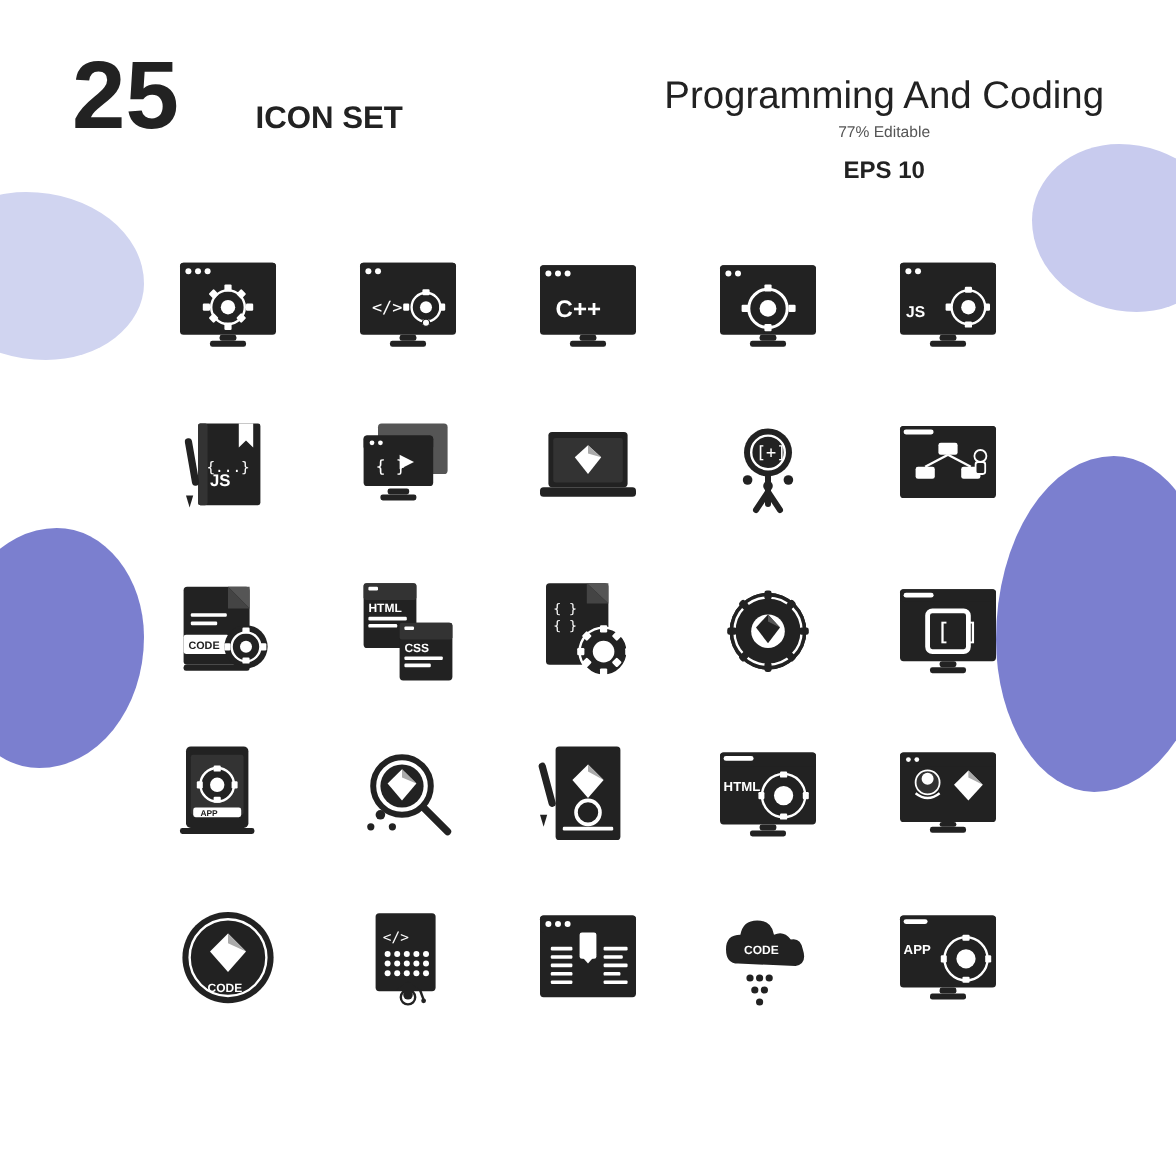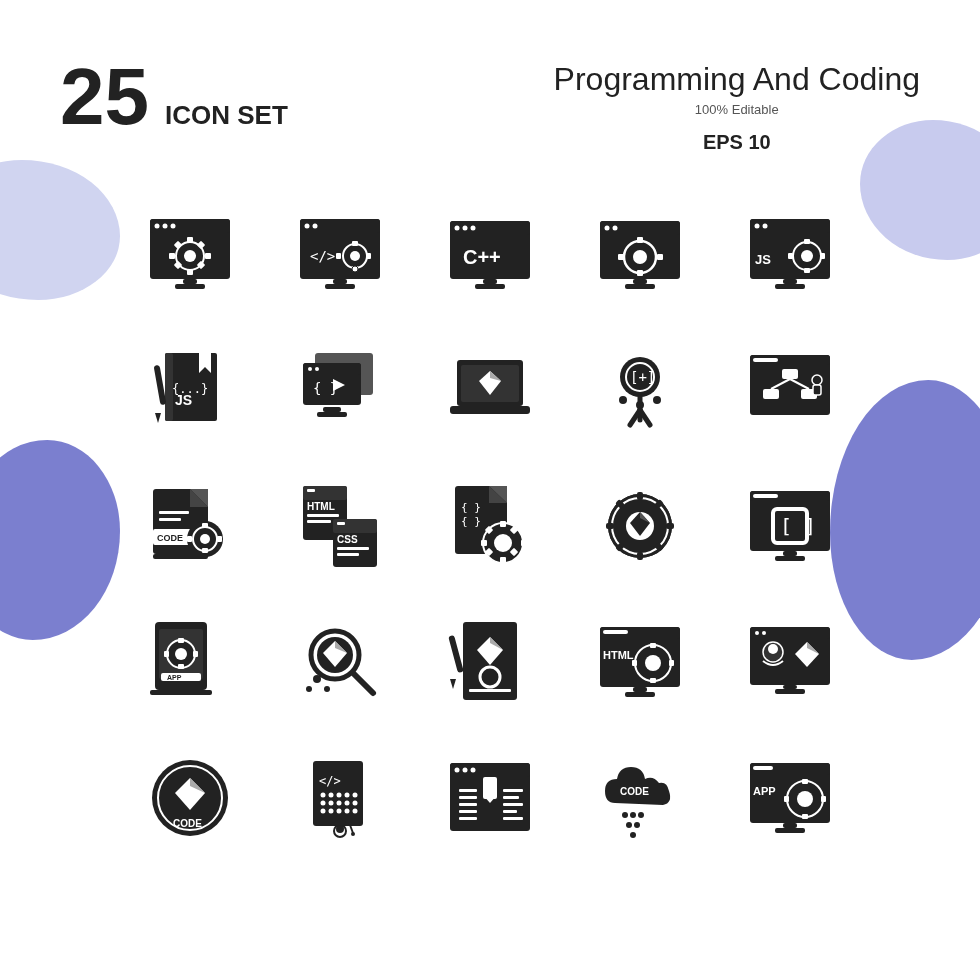--- a/index.html
+++ b/index.html
@@ -60,21 +60,21 @@
 
     .content {
       position: relative;
       z-index: 1;
       padding: 40px 60px;
     }
 
     
     .header {
       display: flex;
-      align-items: center;
+      align-items: flex-start;
       justify-content: space-between;
       margin-bottom: 40px;
     }
 
     .header-left {
       display: flex;
       align-items: baseline;
       gap: 16px;
     }
 
@@ -84,20 +84,21 @@
       color: #222;
       line-height: 1;
     }
 
     .icon-set-label {
       font-size: 26px;
       font-weight: 700;
       color: #222;
       line-height: 1.3;
       margin-top: 10px;
+      margin-left: 48px;
     }
 
     .header-right {
       text-align: center;
     }
 
     .title-main {
       font-size: 32px;
       font-weight: 400;
       color: #222;
@@ -150,21 +151,21 @@
 
 <div class="content">
 
   <div class="header">
     <div class="header-left">
       <div class="number-25">25</div>
       <div class="icon-set-label">ICON SET</div>
     </div>
     <div class="header-right">
       <div class="title-main">Programming And Coding</div>
-      <div class="subtitle-editable">100% Editable</div>
+      <div class="subtitle-editable">77% Editable</div>
       <div class="subtitle-eps">EPS 10</div>
     </div>
   </div>
 
   <div class="icon-grid">
 
     <div class="icon-cell">
       <svg viewBox="0 0 90 90" fill="none">
         <rect x="5" y="10" width="80" height="60" rx="3" fill="#222"></rect>
         <rect x="5" y="10" width="80" height="14" rx="3" fill="#222"></rect>

